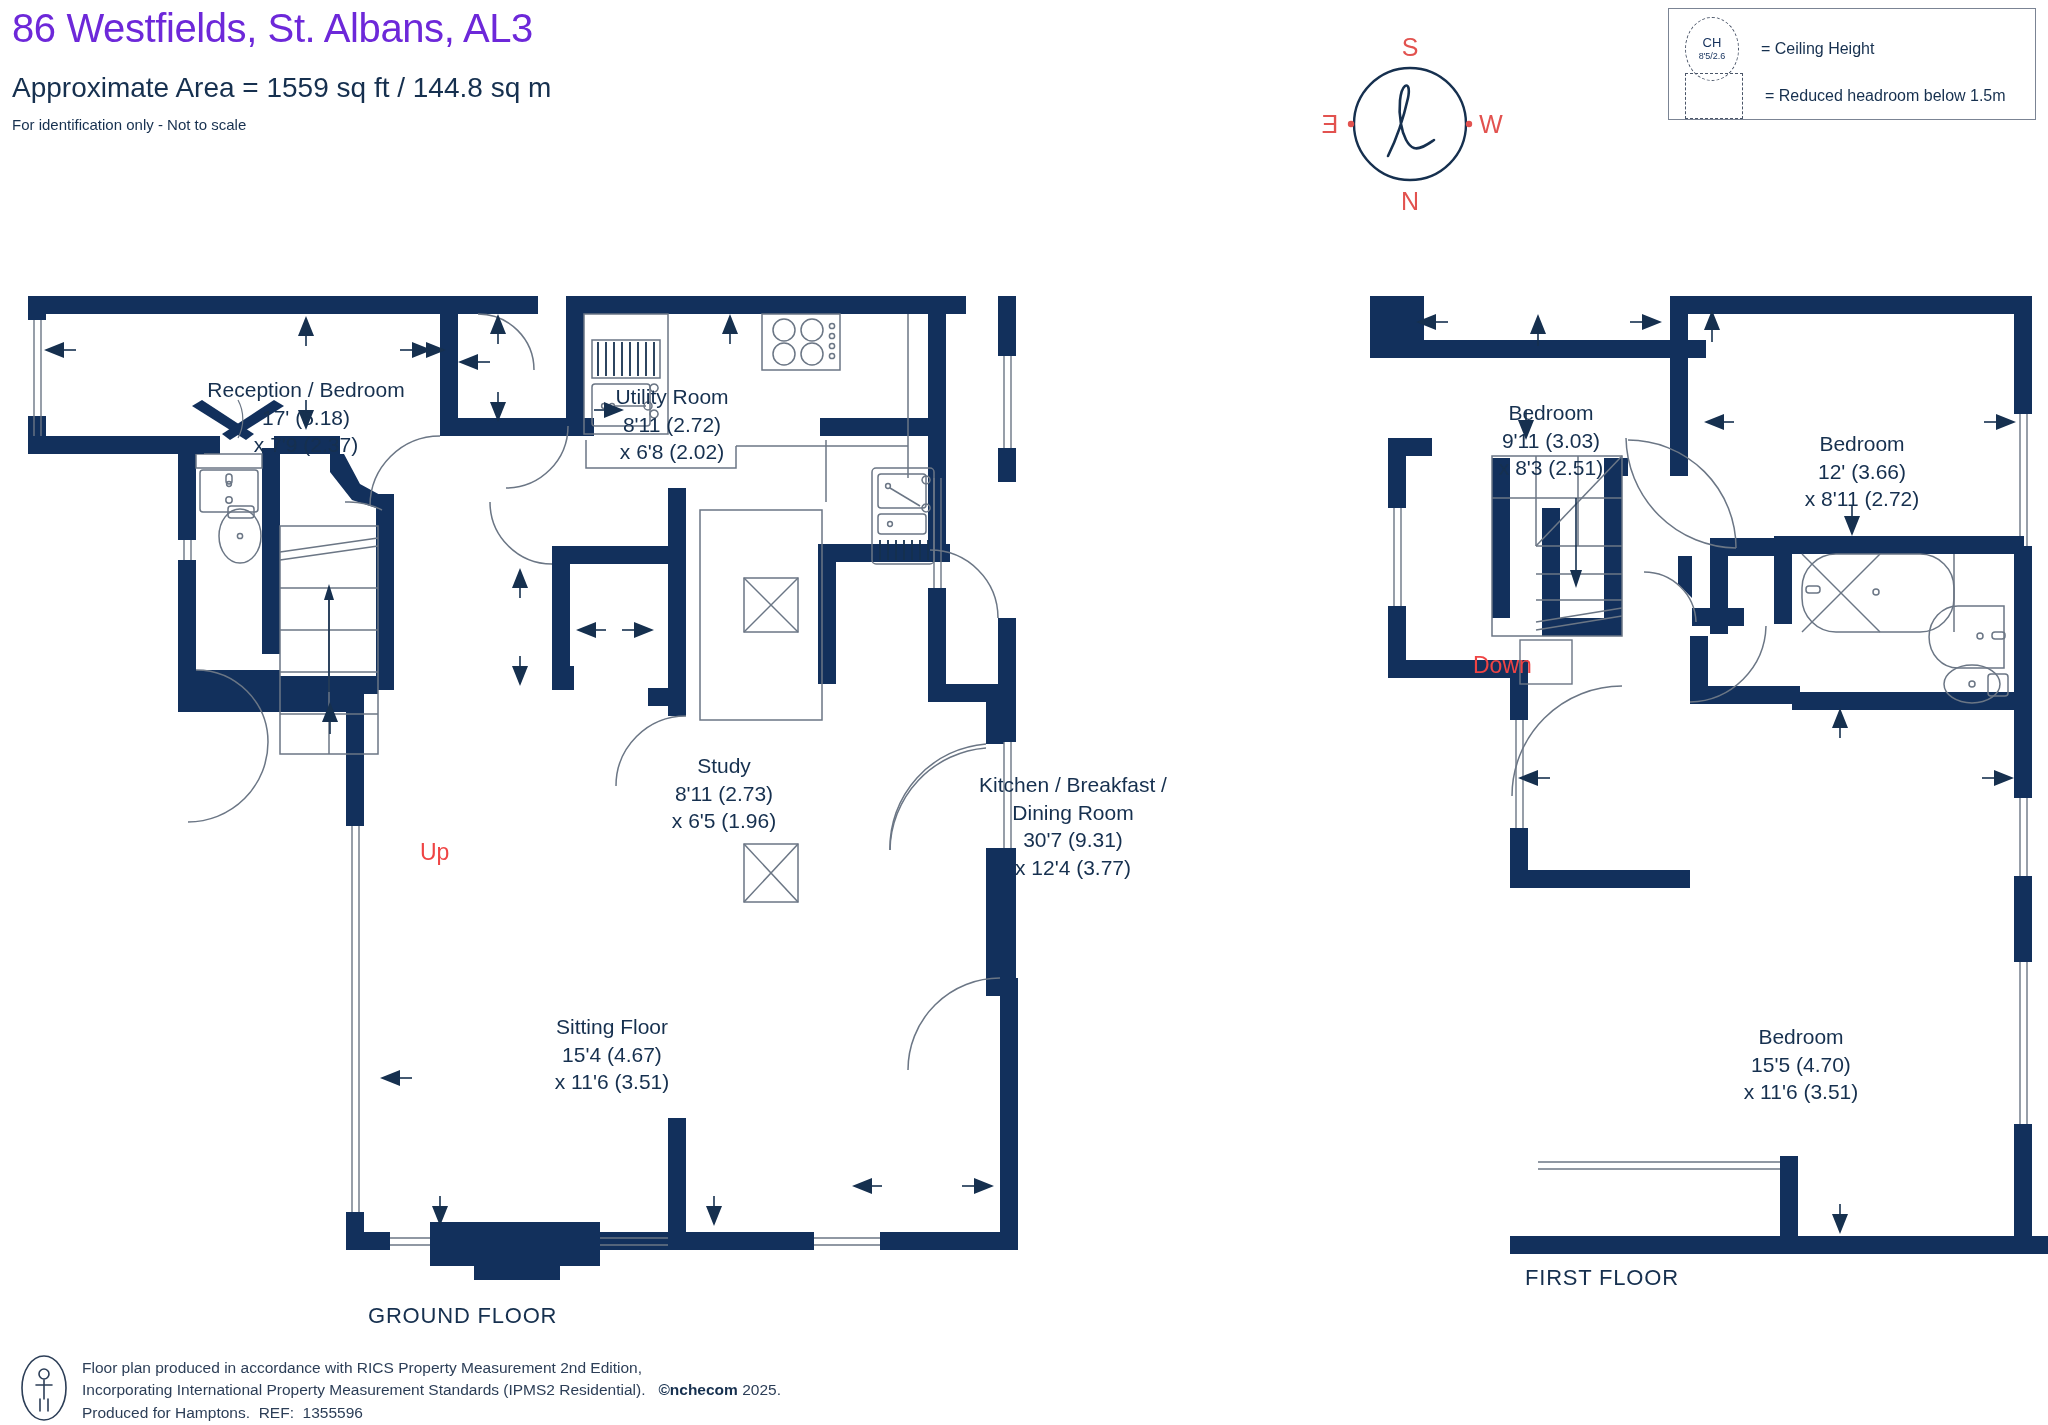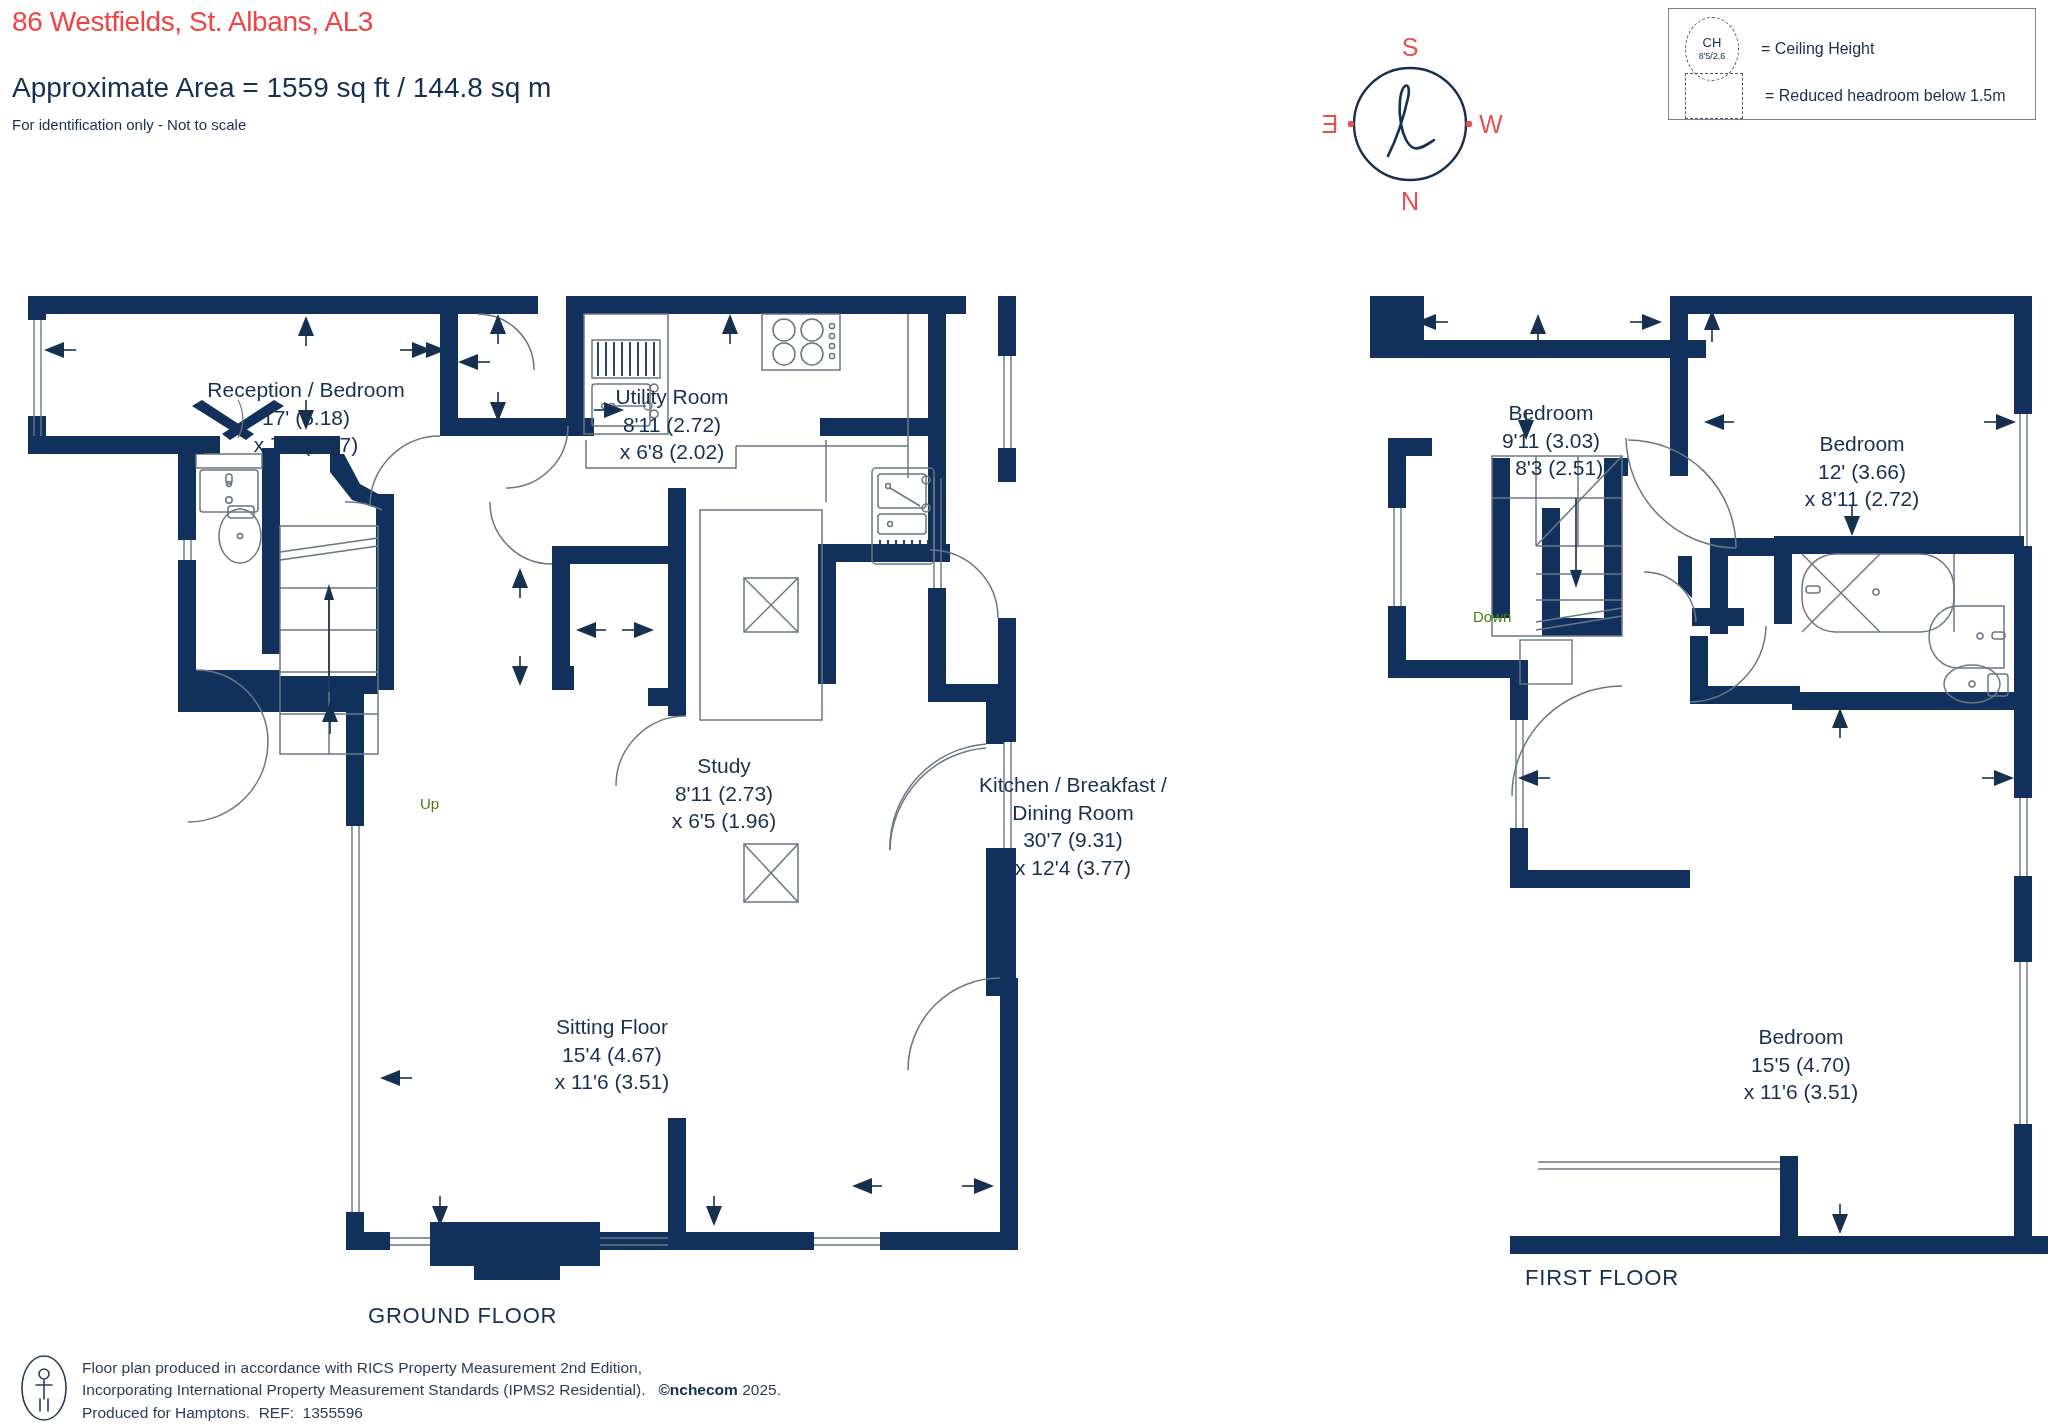--- a/index.html
+++ b/index.html
@@ -1,20 +1,20 @@
 <!DOCTYPE html>
 <html><head>
 <meta charset="utf-8">
 <style>
   html,body{margin:0;padding:0;background:#ffffff;}
   body{width:2048px;height:1425px;position:relative;overflow:hidden;
        font-family:"Liberation Sans","DejaVu Sans",sans-serif;color:#14305c;}
 
   
-  #title{position:absolute;left:12px;top:6px;font-size:28px;color:#ef4444;
+  #title{position:absolute;left:12px;top:6px;font-size:40px;color:#6d28d9;
          letter-spacing:-0.4px;white-space:nowrap;font-weight:400;}
   #area{position:absolute;left:12px;top:72px;font-size:28px;color:#16304f;
         white-space:nowrap;font-weight:400;}
   #disclaimer{position:absolute;left:12px;top:116px;font-size:15px;color:#16304f;
         white-space:nowrap;}
 
   
   #compass{position:absolute;left:1300px;top:28px;width:220px;height:190px;}
 
   
@@ -38,21 +38,21 @@
           letter-spacing:.8px;color:#16304f;}
   .ff-cap{position:absolute;left:1525px;top:1265px;font-size:22px;
           letter-spacing:.8px;color:#16304f;}
 
   
   .rlabel{position:absolute;text-align:center;font-size:21px;line-height:1.31;
           color:#16304f;white-space:nowrap;transform:translateX(-50%);}
   .rlabel .nm{display:block;}
   .rlabel .d1{display:block;}
   .rlabel .d2{display:block;}
-  .slabel{position:absolute;font-size:15px;color:#4d7c0f;white-space:nowrap;}
+  .slabel{position:absolute;font-size:23px;color:#ef4444;white-space:nowrap;margin-top:44px;}
 
   
   #footer{position:absolute;left:20px;top:1355px;width:1200px;height:70px;}
   #fperson{position:absolute;left:0px;top:0px;width:48px;height:66px;}
   #ftext{position:absolute;left:62px;top:2px;font-size:15.5px;line-height:1.45;
          color:#2c3e57;}
   #ftext .nb{color:#16304f;}
   #ftext b{font-weight:600;}
 </style>
 </head>

